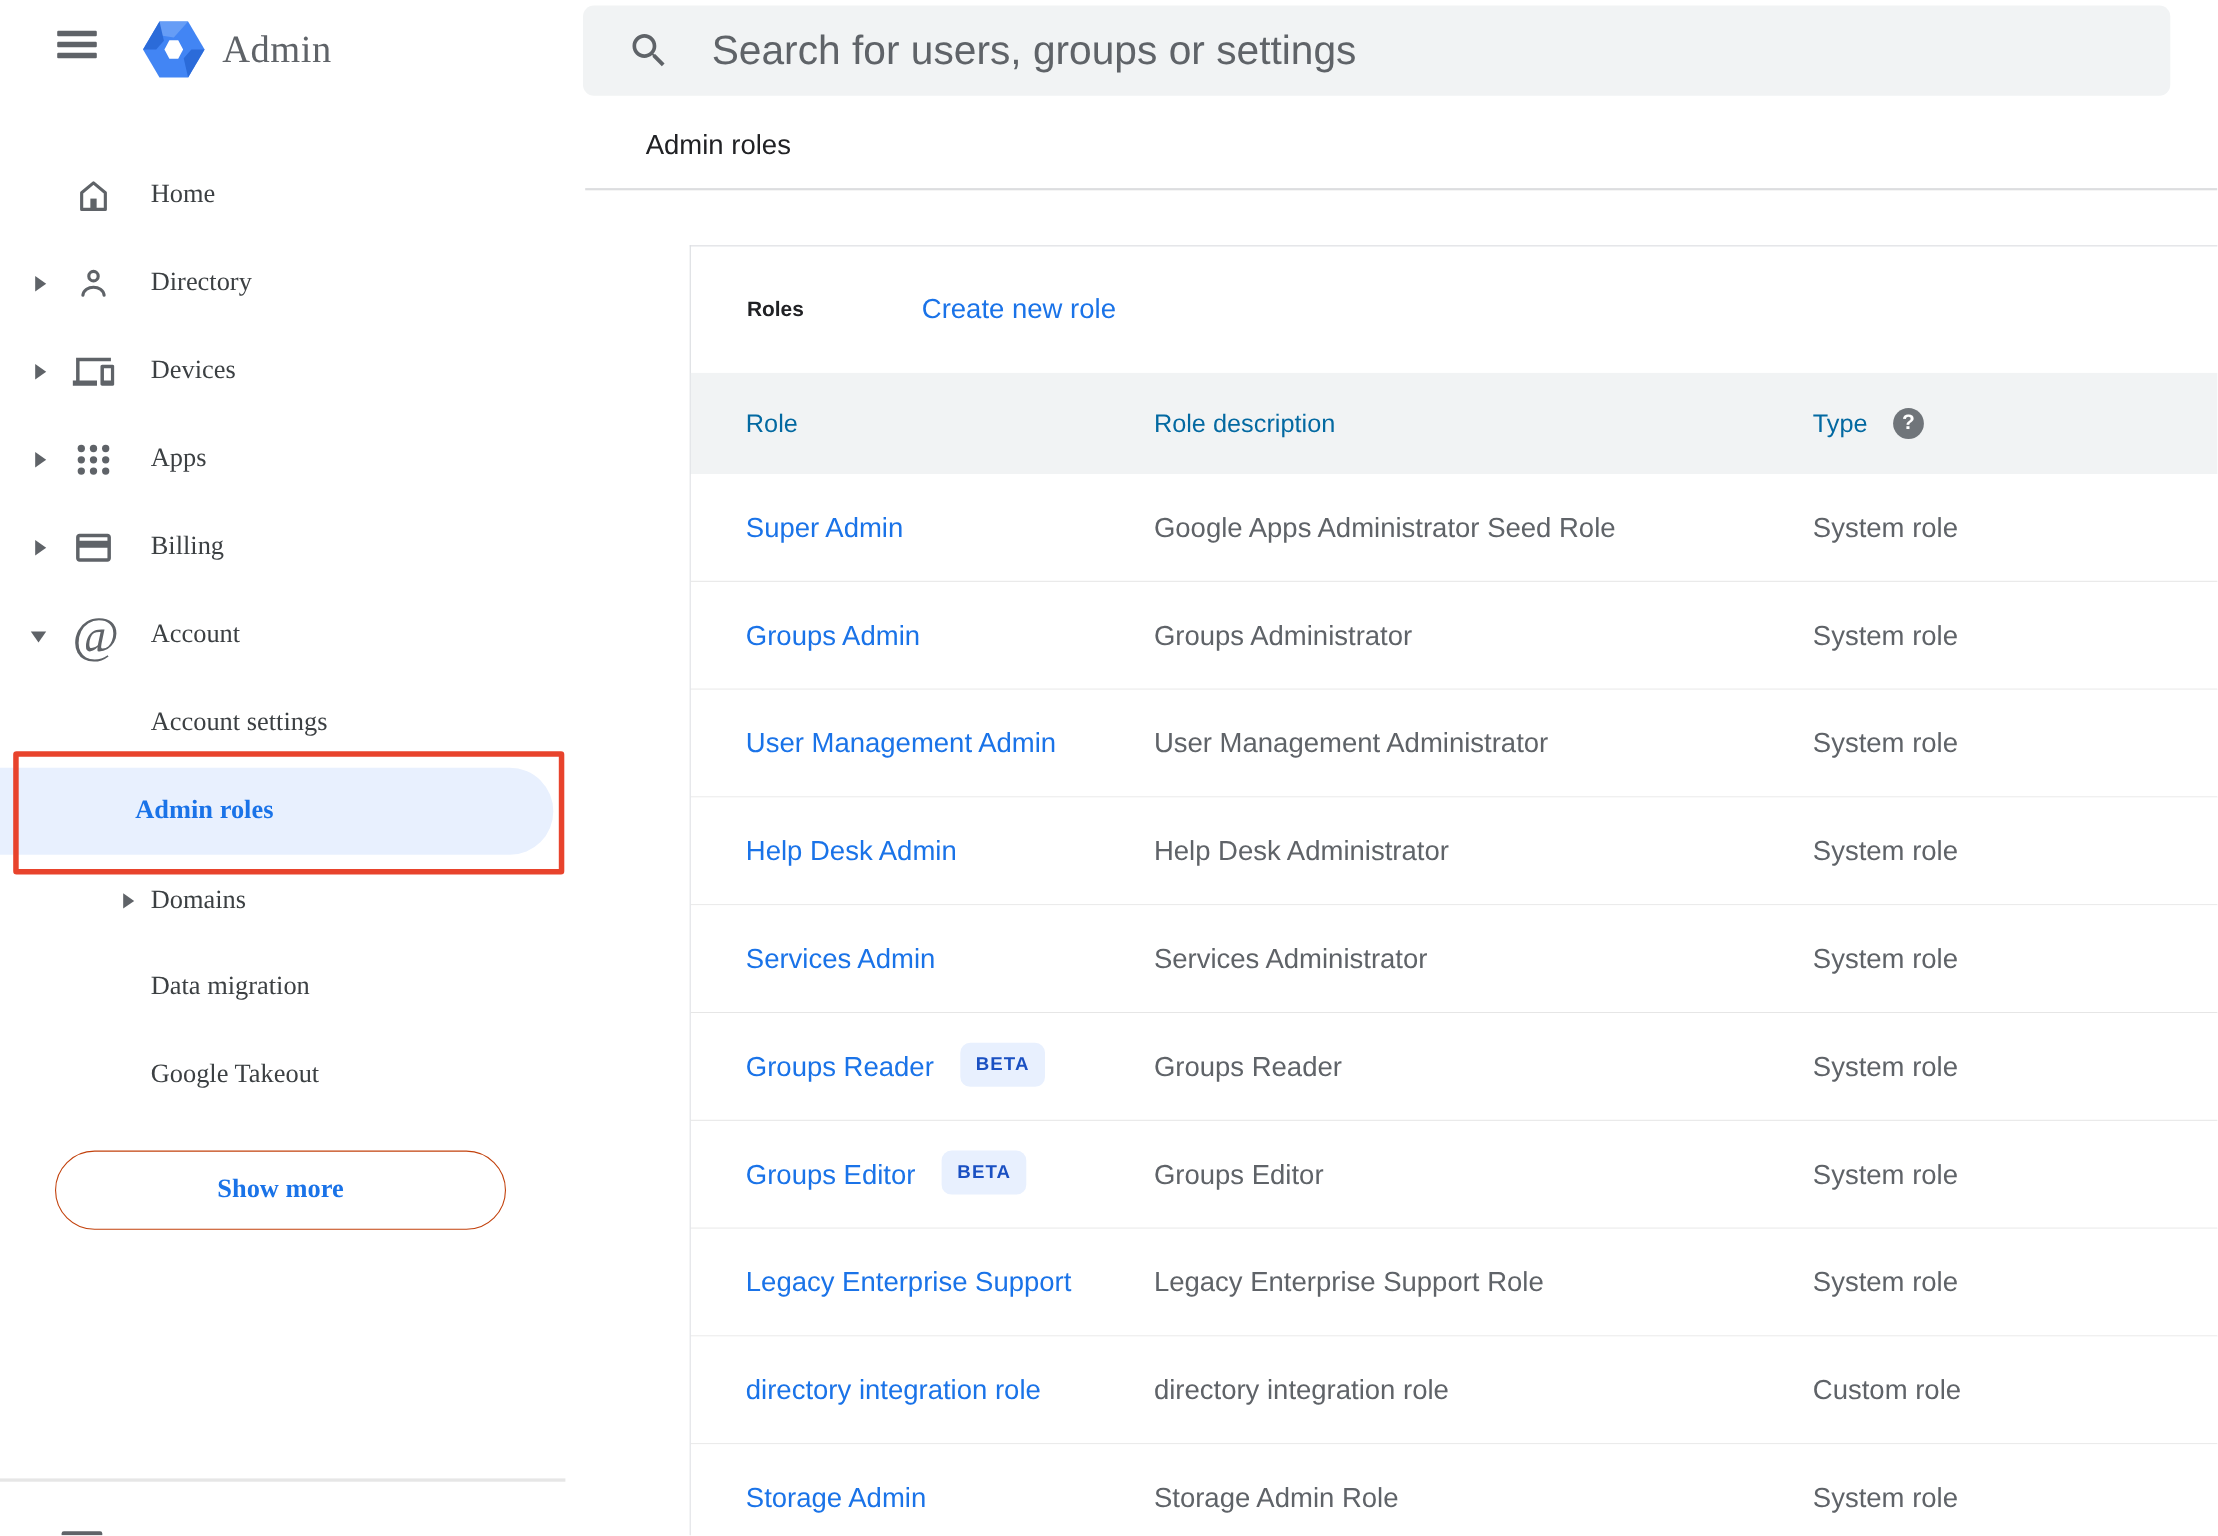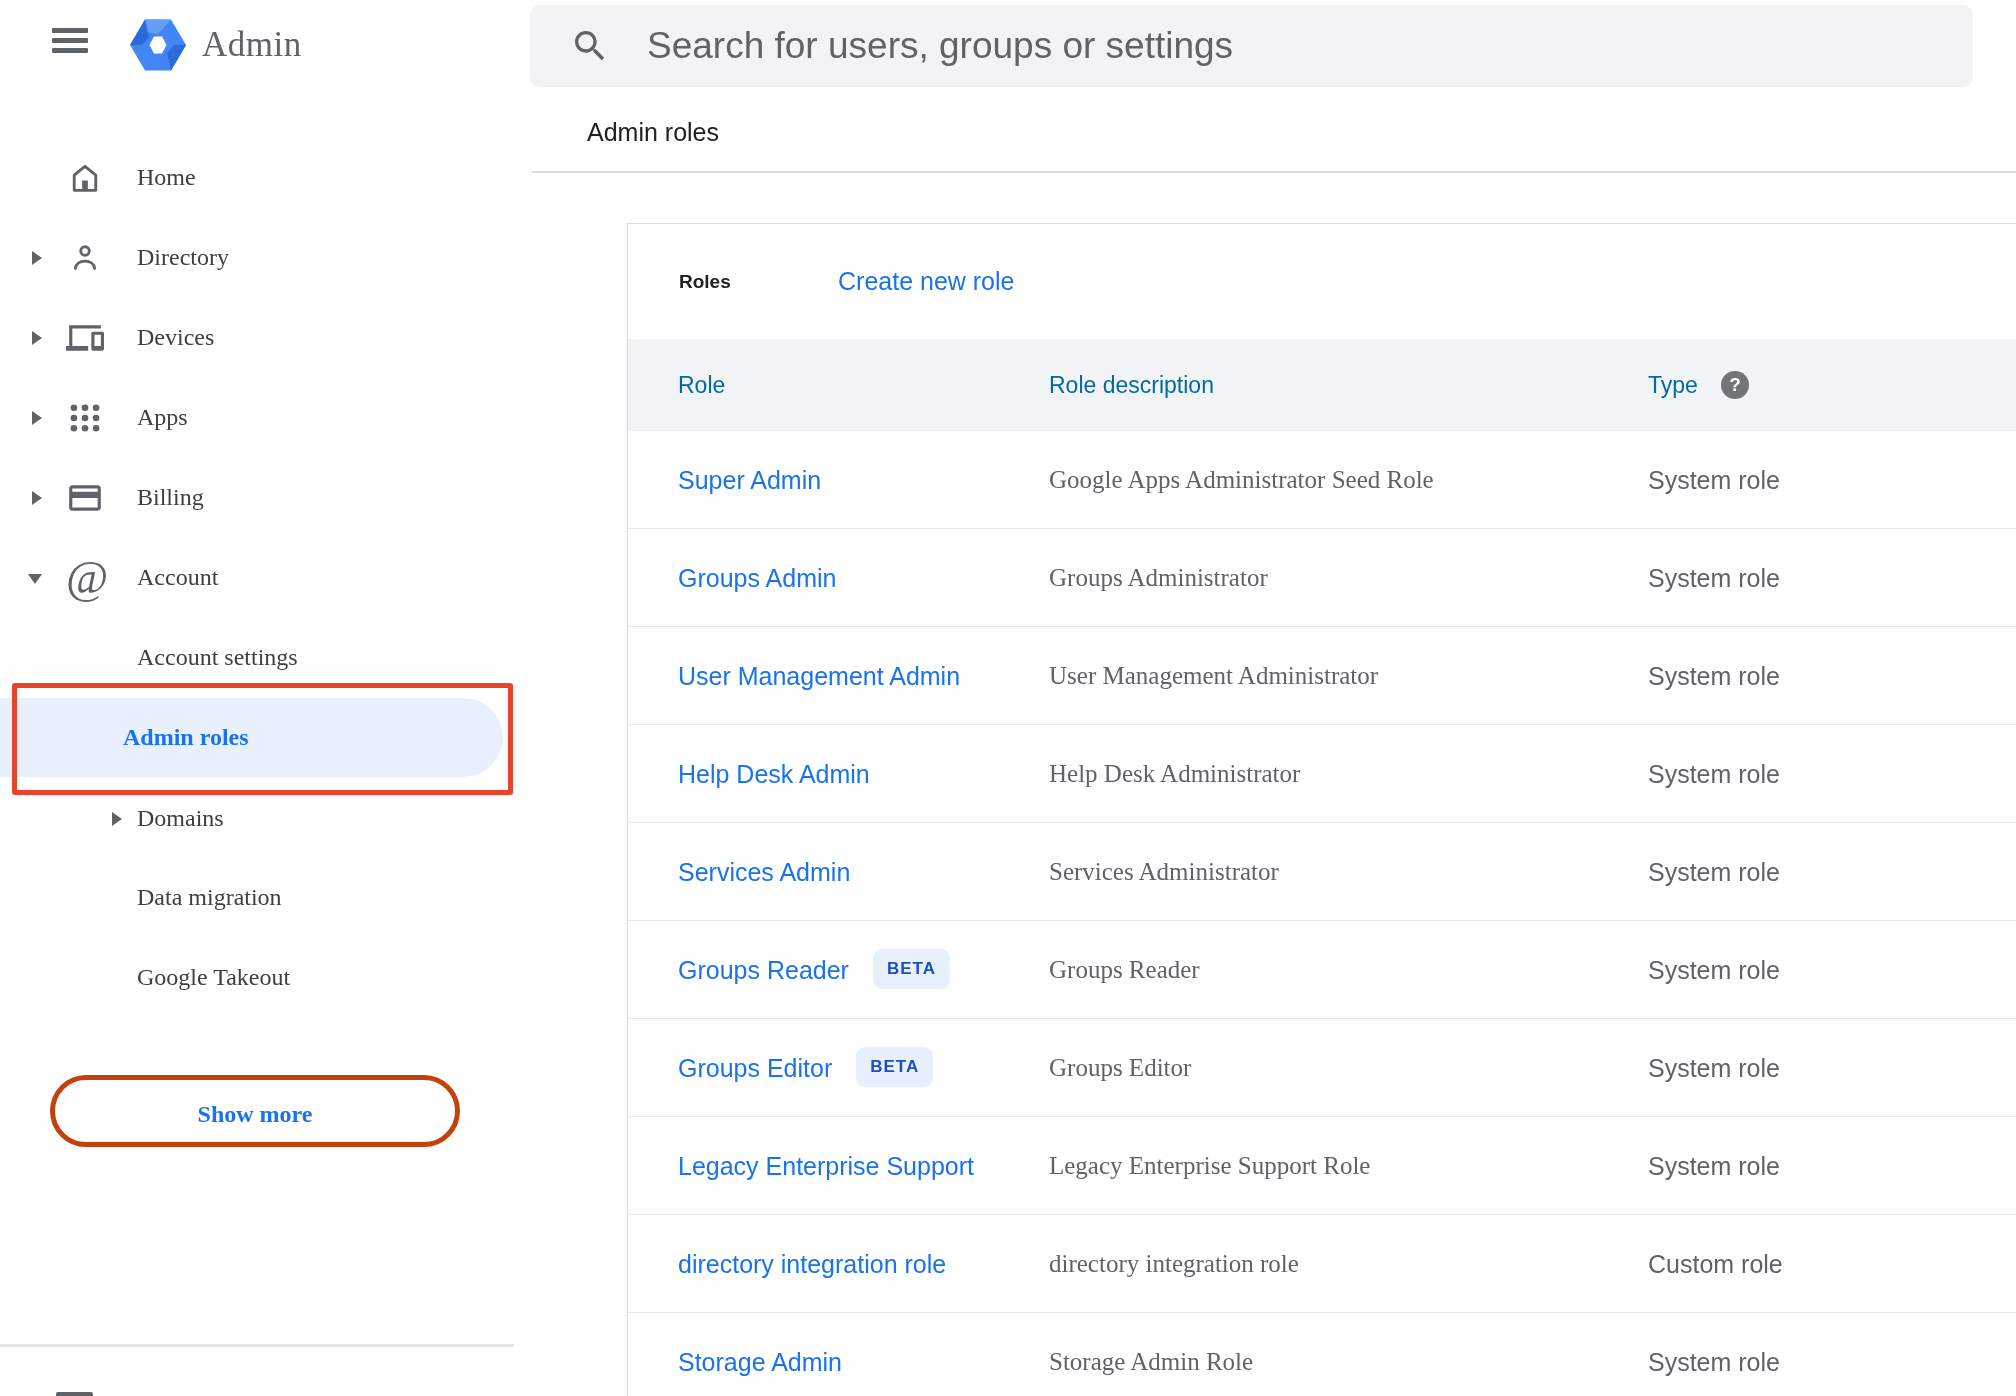--- a/index.html
+++ b/index.html
@@ -24,22 +24,22 @@
   .chev-sub { left:98px; }
   .at-glyph { font-size:46px; color:#5f6368; line-height:38px; }
 
   .active-pill { position:absolute; left:0; top:698px; width:503px; height:79px;
     background:#e8f0fe; border-radius:0 40px 40px 0; cursor:pointer; }
   .active-pill .nav-label { color:#1a73e8; font-weight:bold; height:79px; line-height:79px; }
   .annotation-box { position:absolute; left:12px; top:683px; width:501px; height:112px;
     border:5px solid #e8432c; border-radius:3px; z-index:6; pointer-events:none; }
 
   .show-more { position:absolute; left:50px; top:1046px; width:410px; height:72px;
-    background:#fff; border:5px solid #c2410c; border-radius:36px;
-    text-align:center; line-height:68px; font-size:24px; color:#1a73e8; font-weight:bold; cursor:pointer;margin-top:29px; }
+    background:#fff; border:1px solid #c2410c; border-radius:36px;
+    text-align:center; line-height:68px; font-size:24px; color:#1a73e8; font-weight:bold; cursor:pointer; }
   .sidebar-divider { position:absolute; left:0; top:1344px; width:514px; height:3px; background:#e6e6e6; }
   .partial-icon { position:absolute; left:56px; top:1392px; width:37px; height:4px; background:#5f6368; border-radius:2px 2px 0 0; }
 
   
   .search-bar { position:absolute; left:530px; top:5px; width:1443px; height:82px;
     background:#f1f3f4; border-radius:10px; cursor:text; }
   .search-icon { position:absolute; left:40px; top:21px; width:40px; height:40px; }
   .search-placeholder { position:absolute; left:117px; top:0; height:82px; line-height:82px;
     font-size:37px; color:#5f6368; white-space:nowrap; }
   .breadcrumb { position:absolute; left:587px; top:118px; font-size:25px; color:#202124; }
@@ -54,21 +54,21 @@
     font-size:25px; color:#1a73e8; cursor:pointer; }
   .table-header { position:absolute; left:0; top:115px; width:1390px; height:92px; background:#f1f3f4; }
   .th { position:absolute; top:0; height:92px; line-height:92px; font-size:23px; color:#0369a1; }
   .th-role { left:50px; } .th-desc { left:421px; } .th-type { left:1020px; }
   .help-icon { position:absolute; left:1093px; top:32px; width:28px; height:28px; background:#70757a;
     border-radius:50%; color:#fff; font-size:19px; font-weight:bold; text-align:center; line-height:28px; cursor:pointer; }
   .rows { position:absolute; left:0; top:207px; width:1390px; }
   .row { position:relative; width:1390px; height:98px; border-bottom:1px solid #e6e6e6; background:#fff; }
   .cell { position:absolute; top:0; height:98px; line-height:98px; font-size:25px; white-space:nowrap; }
   .cell-role { left:50px; color:#1a73e8; cursor:pointer; }
-  .cell-desc { left:421px; color:#5f6368;font-family:Liberation Serif, serif; }
+  .cell-desc { left:421px; color:#5f6368; }
   .cell-type { left:1020px; color:#5f6368; }
   .beta-badge { display:inline-block; margin-left:24px; padding:0 14px; height:40px; line-height:40px;
     background:#e8f0fe; color:#1a50c2; font-size:17px; font-weight:bold; letter-spacing:1px;
     border-radius:9px; vertical-align:middle; position:relative; top:-3px; }
   svg .ln { fill:none; stroke:#5f6368; stroke-width:1.8; }
 </style>
 </head>
 <body>
 
 <div id="screen">

